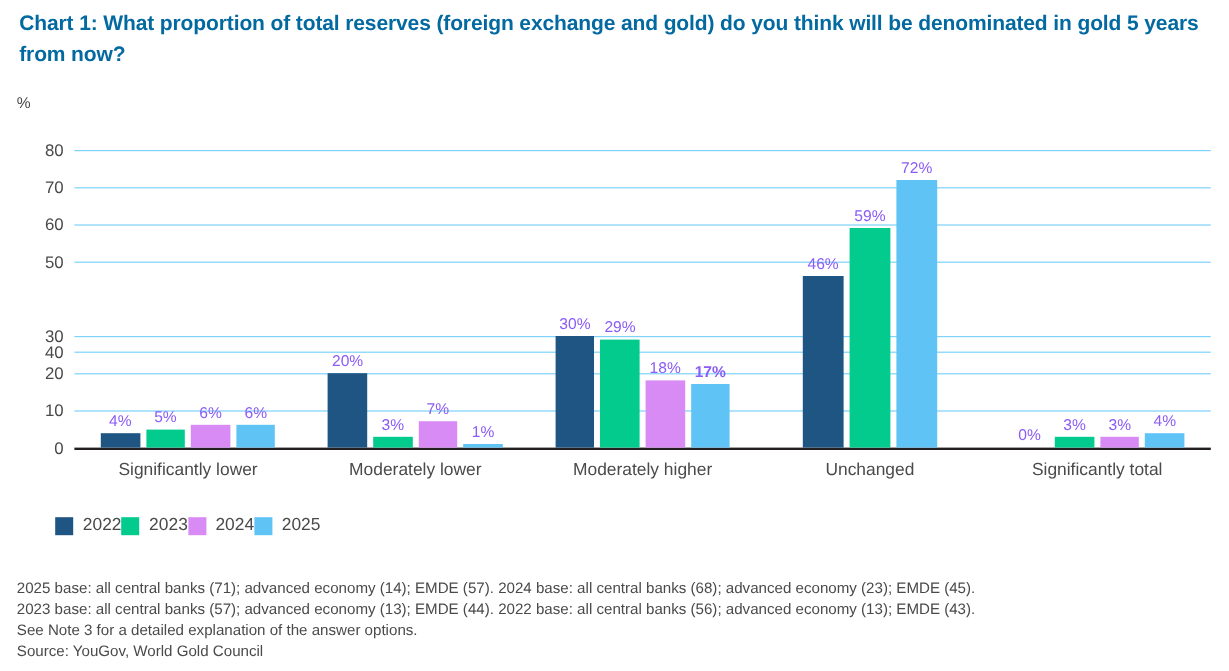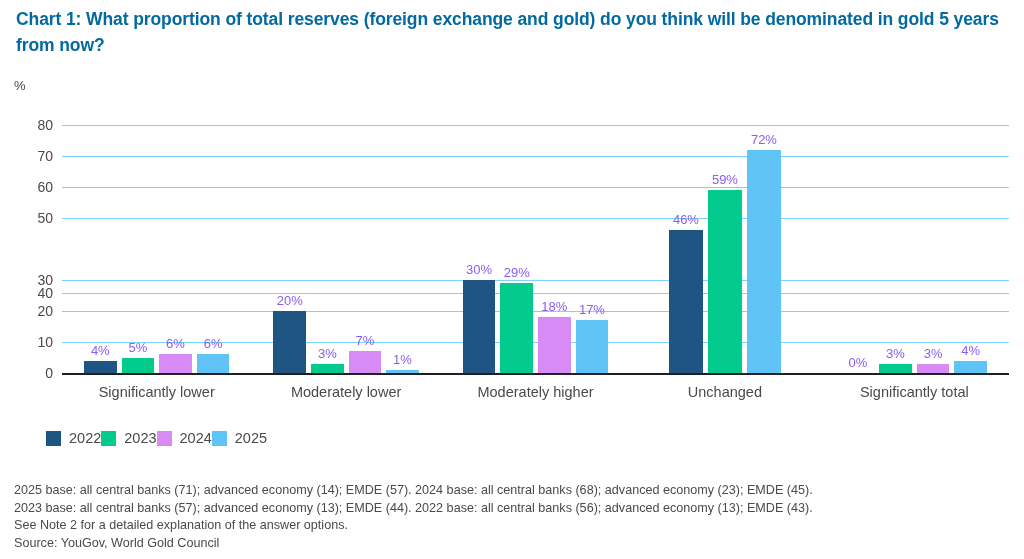--- a/index.html
+++ b/index.html
@@ -262,21 +262,21 @@
             <div class="bar-wrap">
               <div class="bar" style="height: 36.25%; background: rgb(3, 203, 142);"></div>
               <div class="bar-label" style="bottom: calc(36.25% + 3px);">29%</div>
             </div>
             <div class="bar-wrap">
               <div class="bar" style="height: 22.5%; background: rgb(217, 139, 245);"></div>
               <div class="bar-label" style="bottom: calc(22.5% + 3px);">18%</div>
             </div>
             <div class="bar-wrap">
               <div class="bar" style="height: 21.25%; background: rgb(95, 195, 245);"></div>
-              <div class="bar-label" style="bottom: calc(21.25% + 3px);">17%</div>
+              <div class="bar-label" style="bottom: calc(21.25% + 3px); font-weight: bold;">17%</div>
             </div>
           </div>
           <div class="group">
             <div class="bar-wrap">
               <div class="bar" style="height: 57.5%; background: rgb(31, 85, 130);"></div>
               <div class="bar-label" style="bottom: calc(57.5% + 3px);">46%</div>
             </div>
             <div class="bar-wrap">
               <div class="bar" style="height: 73.75%; background: rgb(3, 203, 142);"></div>
               <div class="bar-label" style="bottom: calc(73.75% + 3px);">59%</div>
@@ -331,17 +331,17 @@
       </div>
       <div class="legend-item">
         <span class="legend-swatch" style="background: rgb(95, 195, 245);"></span>
         <span class="legend-text">2025</span>
       </div>
     </div>
 
   <div class="footnotes" id="footnotes">
       <div class="footnote-line">2025 base: all central banks (71); advanced economy (14); EMDE (57). 2024 base: all central banks (68); advanced economy (23); EMDE (45).</div>
       <div class="footnote-line">2023 base: all central banks (57); advanced economy (13); EMDE (44). 2022 base: all central banks (56); advanced economy (13); EMDE (43).</div>
-      <div class="footnote-line">See Note 2 for a detailed explanation of the answer options.</div>
+      <div class="footnote-line">See Note 3 for a detailed explanation of the answer options.</div>
       <div class="footnote-line">Source: YouGov, World Gold Council</div>
     </div>
 
 </div>
 
 </body></html>

